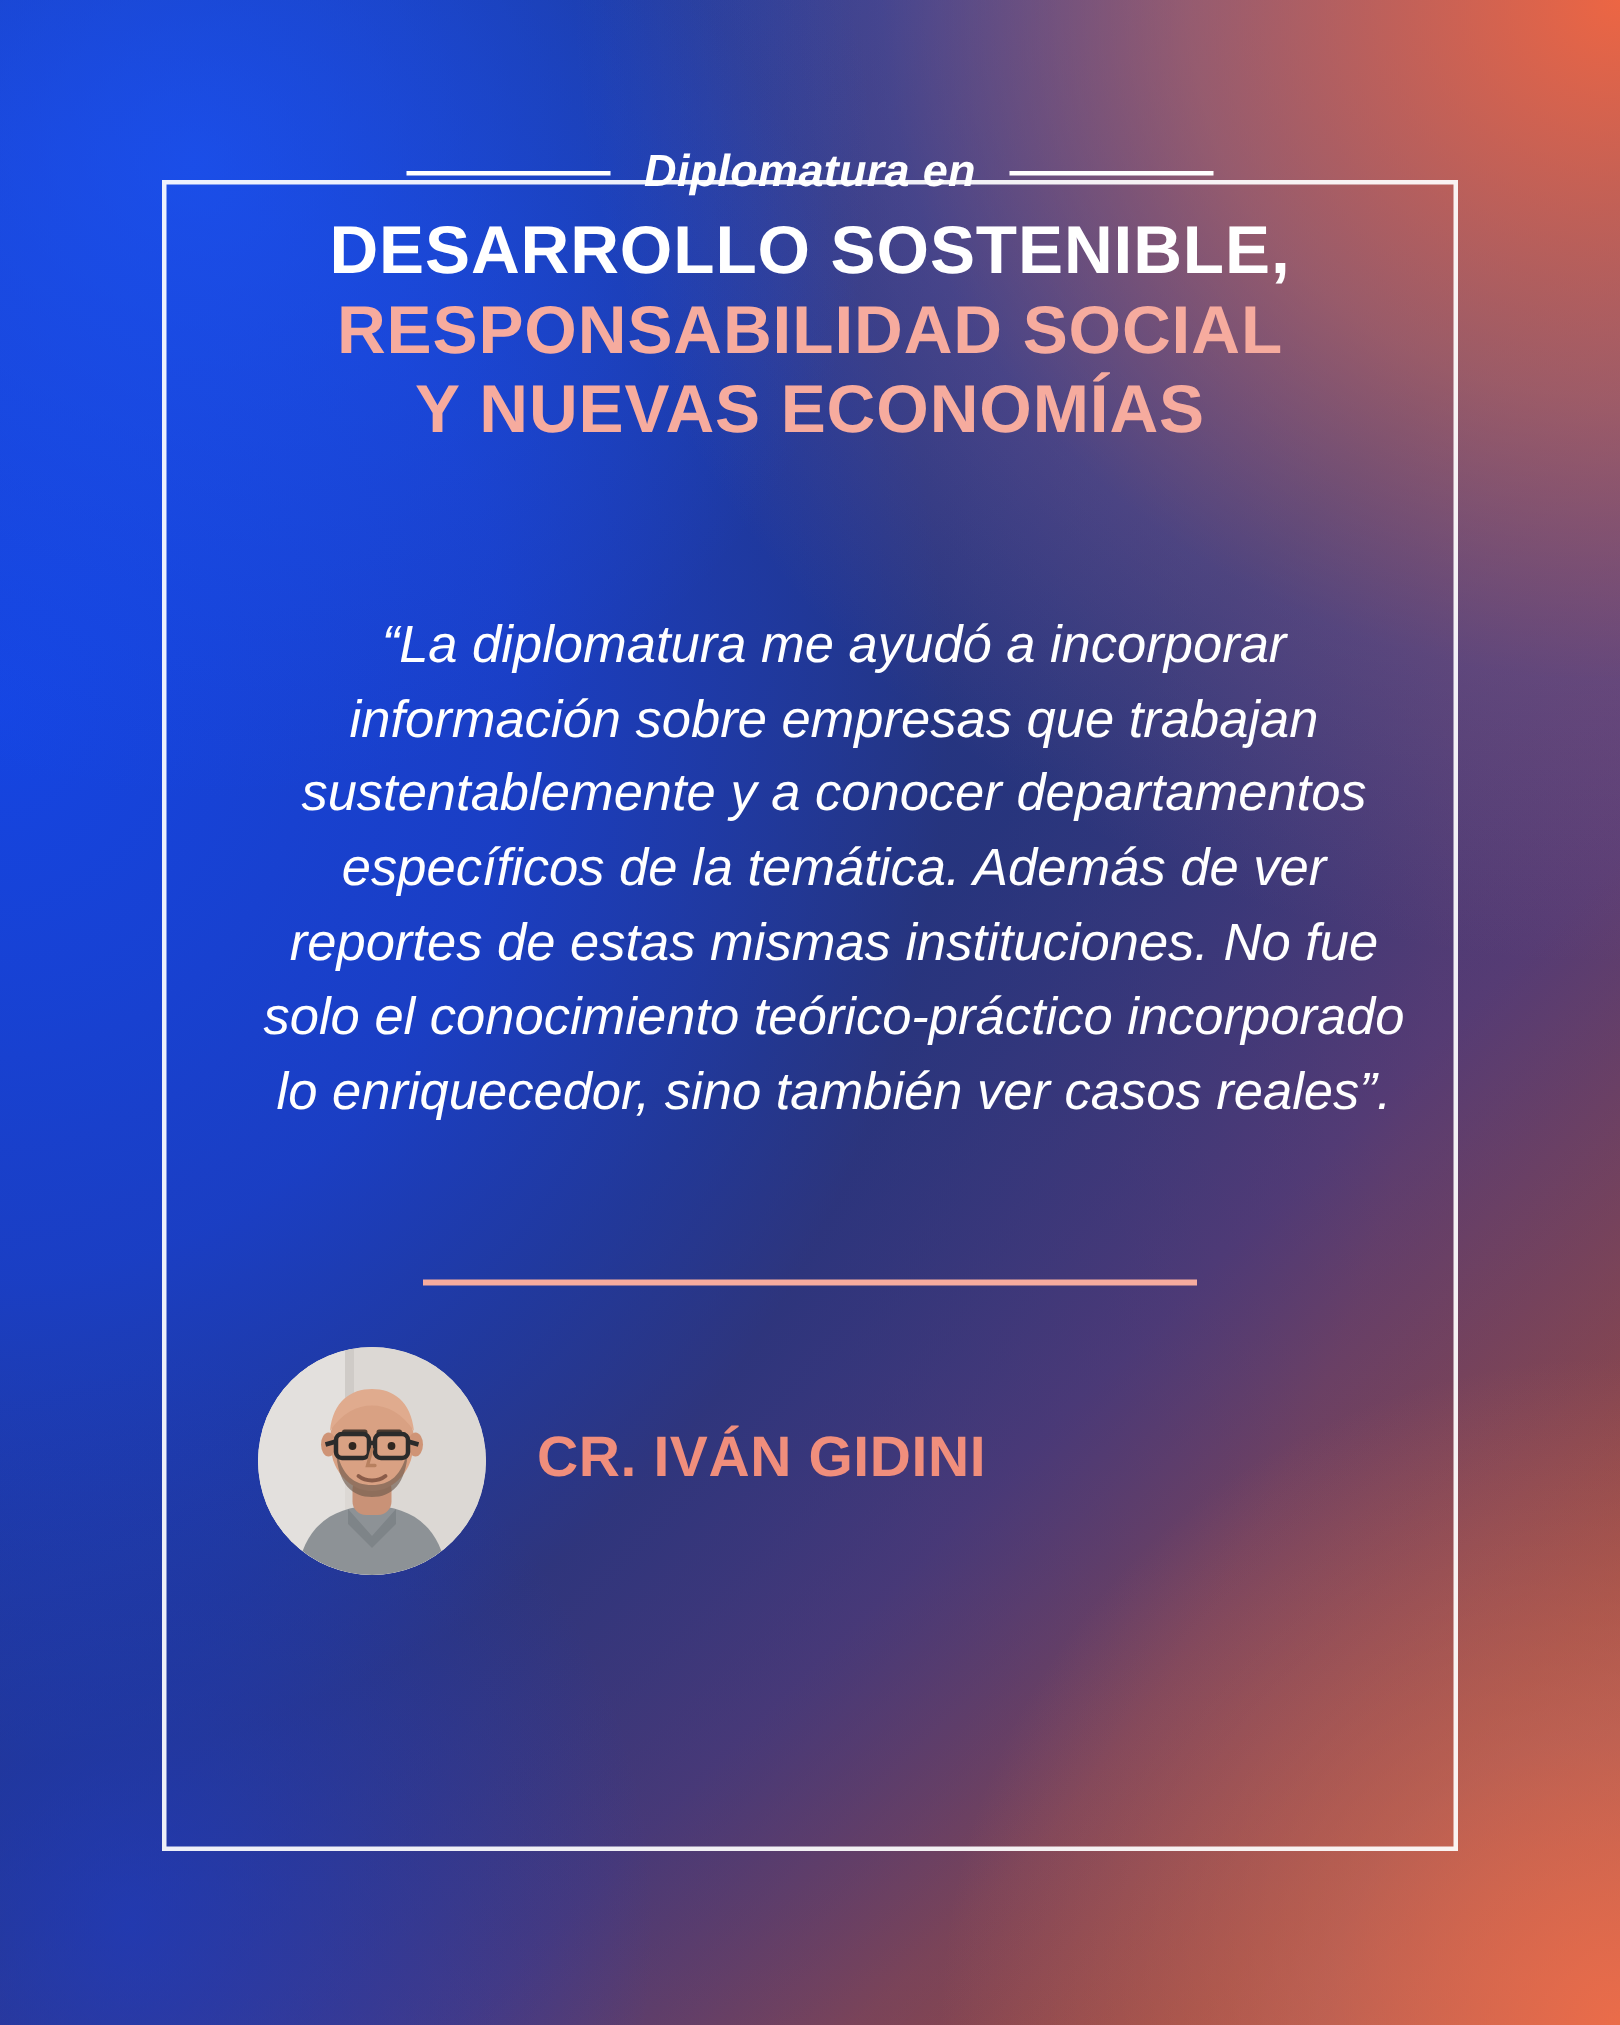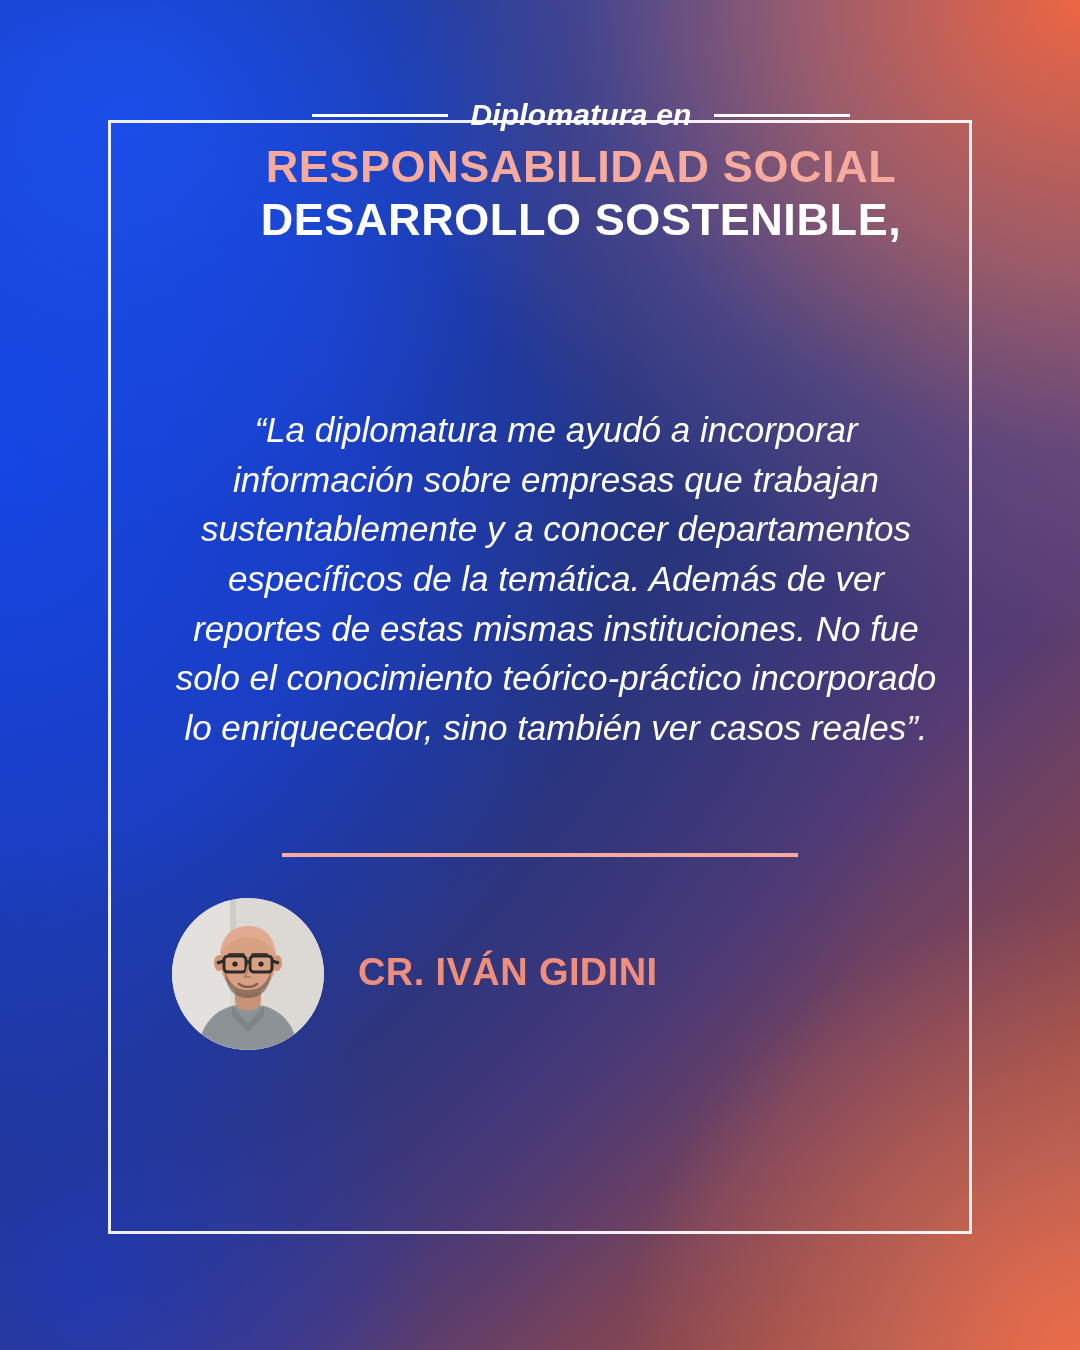--- a/index.html
+++ b/index.html
@@ -47,21 +47,20 @@
   }
 
   
   .header {
     position: absolute;
     left: 108px;
     top: 98px;
     width: 864px;
     z-index: 5;
     text-align: center;
-    padding-left: 41px;
   }
 
   .eyebrow-row {
     display: flex;
     align-items: center;
     justify-content: center;
     gap: 22px;
     margin-bottom: 8px;
   }
   .eyebrow-rule {
@@ -159,22 +158,23 @@
 <div class="poster">
 
   <div class="frame"></div>
 
   <div class="header">
     <div class="eyebrow-row">
       <span class="eyebrow-rule"></span>
       <span class="eyebrow-text">Diplomatura en</span>
       <span class="eyebrow-rule"></span>
     </div>
+    <div class="title-line white">DESARROLLO SOSTENIBLE,</div>
     <div class="title-line salmon">RESPONSABILIDAD SOCIAL</div>
-    <div class="title-line white">DESARROLLO SOSTENIBLE,</div>
+    <div class="title-line salmon">Y NUEVAS ECONOMÍAS</div>
   </div>
 
   <div class="quote">“La diplomatura me ayudó a incorporar información sobre empresas que trabajan sustentablemente y a conocer departamentos específicos de la temática. Además de ver reportes de estas mismas instituciones. No fue solo el conocimiento teórico-práctico incorporado lo enriquecedor, sino también ver casos reales”.</div>
 
   <div class="divider"></div>
 
   <div class="author">
     <div class="avatar">
       <svg viewBox="0 0 152 152" xmlns="http://www.w3.org/2000/svg" aria-hidden="true">
         <defs>

